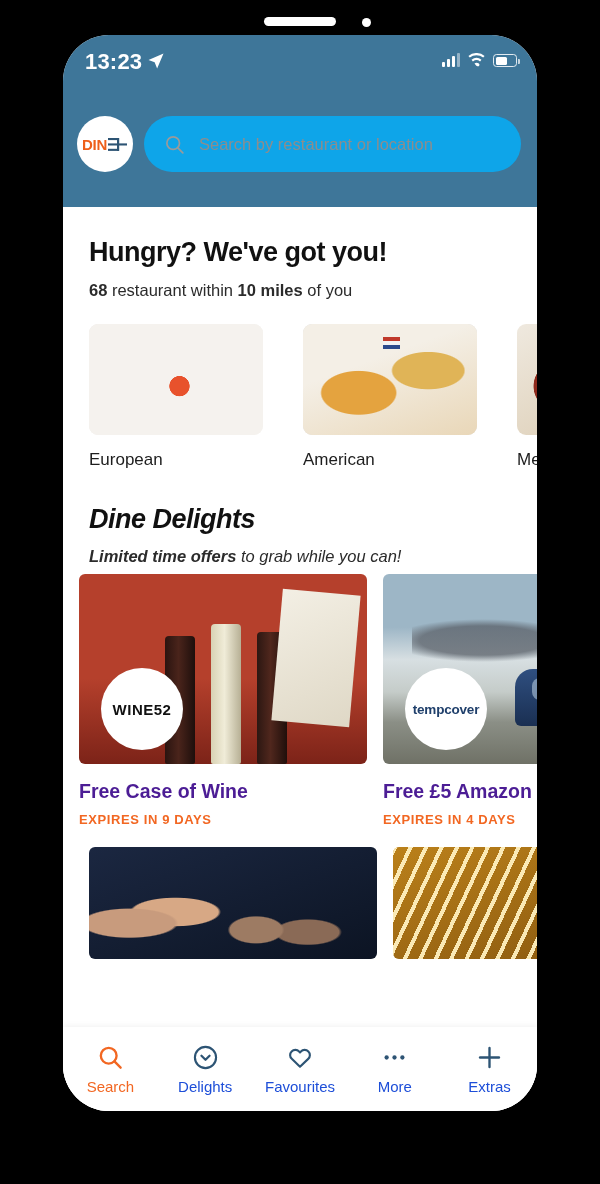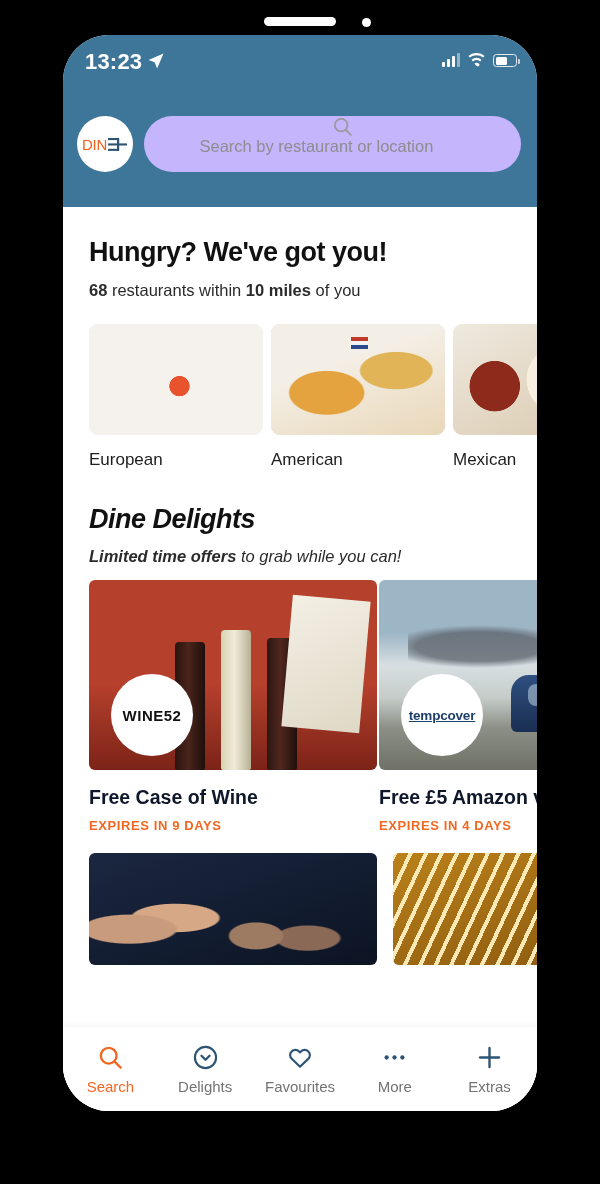--- a/index.html
+++ b/index.html
@@ -64,27 +64,27 @@
   #app-header {
     position: absolute; left: 0; top: 62px; width: 474px; height: 110px;
     background: #3e7699;
   }
   #logo-badge {
     position: absolute; left: 14px; top: 19px;
     width: 56px; height: 56px; border-radius: 50%; background: #fff;
     display: flex; align-items: center; justify-content: center;
   }
   #logo-text {
-    font-size: 15px; font-weight: normal; color: #ee5f1a; letter-spacing: -.3px;
+    font-size: 15px; font-weight: bold; color: #ee5f1a; letter-spacing: -.3px;
   }
   #logo-fork { margin-left: 1px; }
   #search-bar {
     position: absolute; left: 81px; top: 19px;
-    width: 377px; height: 56px; border-radius: 28px; background: #c4b5fd;
-    display: flex; align-items: center; padding-left: 20px; flex-direction: column;
+    width: 377px; height: 56px; border-radius: 28px; background: #0ea5e9;
+    display: flex; align-items: center; padding-left: 20px;
   }
   #search-input {
     border: 0; outline: none; background: transparent;
     font-family: "Liberation Sans", sans-serif;
     font-size: 16.5px; color: #333; margin-left: 14px; width: 300px;
   }
   #search-input::placeholder { color: #8d8d8d; }
 
   
   #content {
@@ -94,21 +94,21 @@
   .section-title {
     font-size: 27px; font-weight: bold; color: #111; letter-spacing: -.5px;
   }
   .section-sub { font-size: 16.5px; color: #2b2b2b; }
   .section-sub b { font-weight: bold; }
 
   #hero-block { padding: 30px 30px 0 26px; }
   #hero-sub { margin-top: 13px; }
 
   
-  #cuisine-row { display: flex; gap: 8px; margin-top: 24px; padding-left: 26px; }
+  #cuisine-row { display: flex; gap: 40px; margin-top: 24px; padding-left: 26px; }
   .cuisine-card { width: 174px; flex: 0 0 174px; }
   .cuisine-thumb {
     width: 174px; height: 111px; border-radius: 9px; overflow: hidden;
     position: relative; background: #ddd;
   }
   .cuisine-label { margin-top: 15px; font-size: 17px; color: #1d1d1d; }
 
   
   .art-euro { width:100%; height:100%; background:
       radial-gradient(circle at 52% 56%, #e8522c 0 9%, #f5f2ee 9.5% 100%),
@@ -126,35 +126,35 @@
       background: linear-gradient(#c0392b 0 33%, #f2f2f2 33% 66%, #2b4a8c 66% 100%); }
   .art-mex { width:100%; height:100%; background:
       radial-gradient(circle at 24% 56%, #8e2a1c 0 17%, transparent 17.5%),
       radial-gradient(circle at 62% 50%, #f6efe0 0 28%, transparent 28.5%),
       radial-gradient(circle at 70% 38%, #a8c44a 0 11%, transparent 11.5%),
       linear-gradient(150deg,#efe9df,#d8c7ab); }
 
   
   #delights-block { padding: 34px 26px 0 26px; font-style: italic; }
   #delights-sub { margin-top: 12px; }
-  #delights-row { display: flex; gap: 2px; margin-top: 14px; padding-left: 26px; }
+  #delights-row { display: flex; gap: 16px; margin-top: 8px; padding-left: 16px; }
   .offer-card { width: 288px; flex: 0 0 288px; }
   .offer-thumb {
     width: 288px; height: 190px; border-radius: 6px; overflow: hidden;
     position: relative;
   }
-  .offer-title { margin-top: 16px; font-size: 19.5px; font-weight: bold; color: #0f172a; white-space: nowrap; }
+  .offer-title { margin-top: 16px; font-size: 19.5px; font-weight: bold; color: #4c1d95; white-space: nowrap; }
   .offer-expiry { margin-top: 9px; font-size: 13px; font-weight: bold; letter-spacing: .6px; }
   .brand-bubble {
     position: absolute; left: 22px; bottom: 14px;
     width: 82px; height: 82px; border-radius: 50%; background: #fff;
     display: flex; align-items: center; justify-content: center;
   }
   .bubble-wine { font-size: 15px; font-weight: bold; color: #111; letter-spacing: .5px; }
-  .bubble-temp { font-size: 13.5px; font-weight: bold; color: #1f3f6b; letter-spacing: -.2px; text-decoration: underline; }
+  .bubble-temp { font-size: 13.5px; font-weight: bold; color: #1f3f6b; letter-spacing: -.2px; }
 
   .art-wine { position:absolute; inset:0; background:
       linear-gradient(180deg,#b5402c 0 55%, #7c2318 100%); }
   .bottle { position:absolute; bottom:0; border-radius: 4px 4px 2px 2px; }
   .art-sky { position:absolute; inset:0; background:
       linear-gradient(180deg,#9db6c6 0 28%, #d7dfe2 45%, #c5ccc9 62%, #8b8f86 78%, #6f7166 100%); }
   .art-sky::before { content:''; position:absolute; left:10%; top:22%; width:62%; height:26%;
       background: radial-gradient(ellipse at 40% 50%, rgba(90,96,104,.75) 0 42%, transparent 62%); }
   .car { position:absolute; right:-4%; bottom:20%; width:58%; height:30%;
       background: linear-gradient(180deg,#2f4f80,#1a2f52); border-radius: 18px 26px 6px 6px; }
@@ -178,21 +178,21 @@
       linear-gradient(160deg,#c78a1c,#7d4e0c); }
 
   
   #bottom-nav {
     position: absolute; left: 0; bottom: 0; width: 474px; height: 84px;
     background: #fff; display: flex; align-items: center;
     box-shadow: 0 -1px 6px rgba(0,0,0,.06);
   }
   .nav-item {
     flex: 1; display: flex; flex-direction: column; align-items: center; gap: 7px;
-    color: #737373; cursor: pointer;
+    color: #1d4ed8; cursor: pointer;
   }
   .nav-item.active { color: #f26722; }
   .nav-label { font-size: 15px; }
 </style>
 </head>
 <body>
 
 <div id="phone-frame">
   <div id="speaker-slot"></div>
   <div id="camera-dot"></div>
@@ -241,21 +241,21 @@
         </svg>
         <input id="search-input" type="text" placeholder="Search by restaurant or location" style="">
       </div>
     </div>
 
     <div id="content">
 
       <div id="hero-block">
         <div class="section-title">Hungry? We've got you!</div>
         <div class="section-sub" id="hero-sub">
-          <b>68</b><span> restaurants within </span><b>10 miles</b><span> of you</span>
+          <b>68</b><span> restaurant within </span><b>10 miles</b><span> of you</span>
         </div>
       </div>
 
       <div id="cuisine-row">
         <div class="cuisine-card">
           <div class="cuisine-thumb">
               <div class="art-euro"></div>
             </div>
           <div class="cuisine-label">European</div>
         </div>

